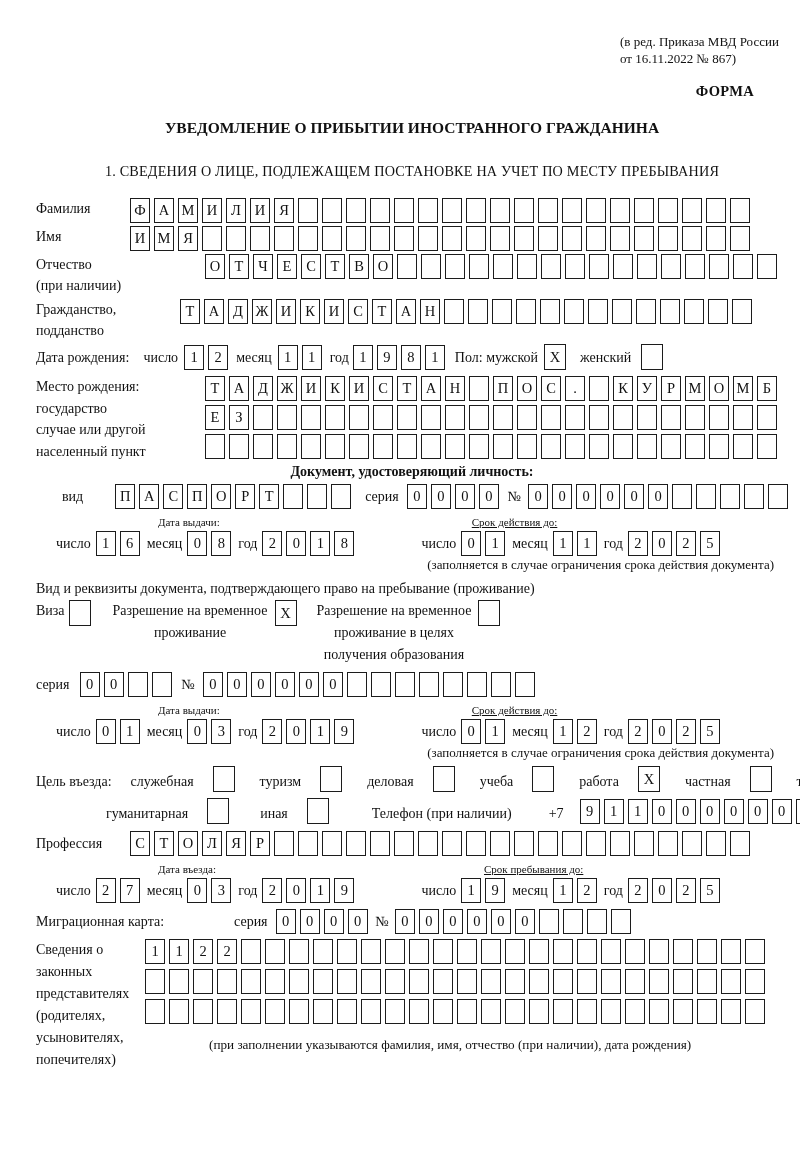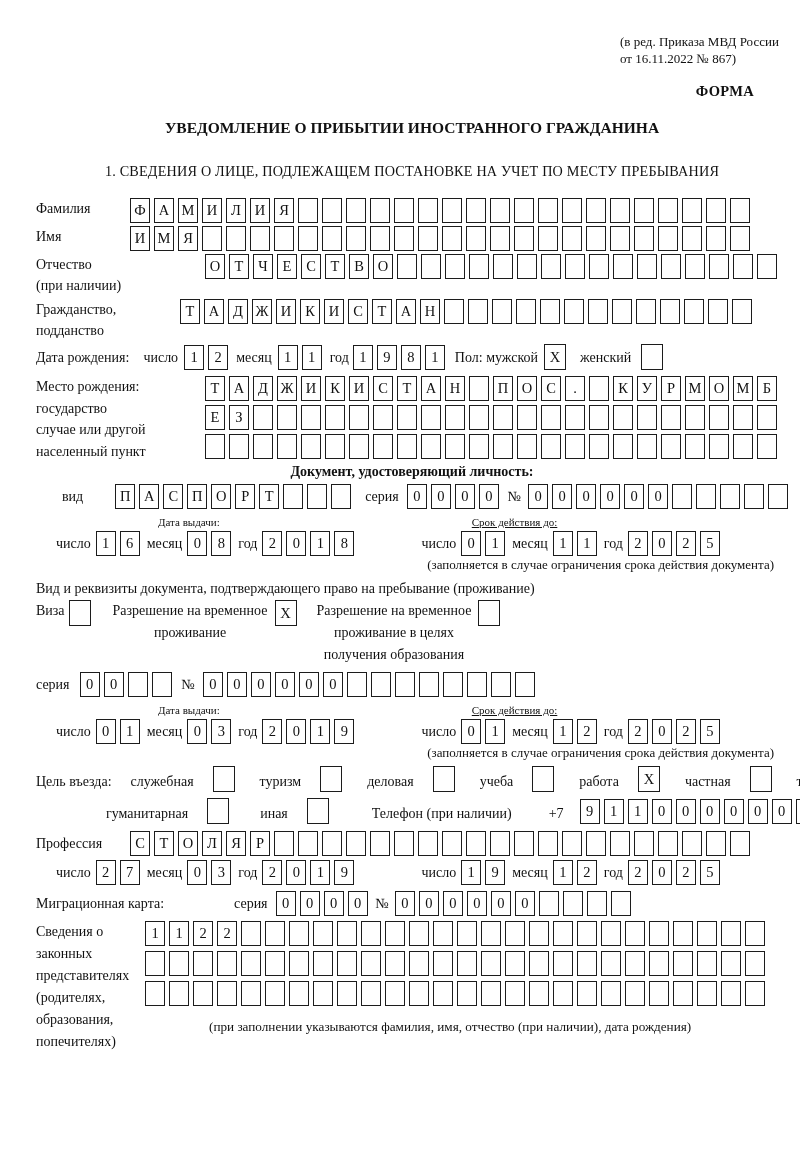--- a/index.html
+++ b/index.html
@@ -596,20 +596,24 @@
         <span class="cbox"></span>
         <span class="cbox"></span>
         <span class="cbox"></span>
         <span class="cbox"></span>
         <span class="cbox"></span>
         <span class="cbox"></span>
         <span class="cbox"></span>
       </div>
   </div>
 
+  <div class="date-heads">
+    <span class="dh1">Дата въезда:</span>
+    <span class="dh2" style="margin-left:268px">Срок пребывания до:</span>
+  </div>
   <div class="daterow" style="margin-bottom:6px">
     <div class="dg" style="margin-left:20px">
       <span class="lbl">число</span>
       <span class="boxrow">
           <span class="cbox">2</span>
           <span class="cbox">7</span>
         </span>
       <span class="lbl">месяц</span>
       <span class="boxrow">
           <span class="cbox">0</span>
@@ -667,21 +671,21 @@
         <span class="cbox"></span>
       </span>
   </div>
 
   <div class="row">
     <div class="lblcol" style="width:109px; line-height:22px">
       <div>Сведения о</div>
       <div>законных</div>
       <div>представителях</div>
       <div>(родителях,</div>
-      <div>образования,</div>
+      <div>усыновителях,</div>
       <div>попечителях)</div>
     </div>
     <div>
       <div class="boxcol" style="gap:5px">
         <div class="boxrow">
             <span class="cbox">1</span>
             <span class="cbox">1</span>
             <span class="cbox">2</span>
             <span class="cbox">2</span>
             <span class="cbox"></span>

